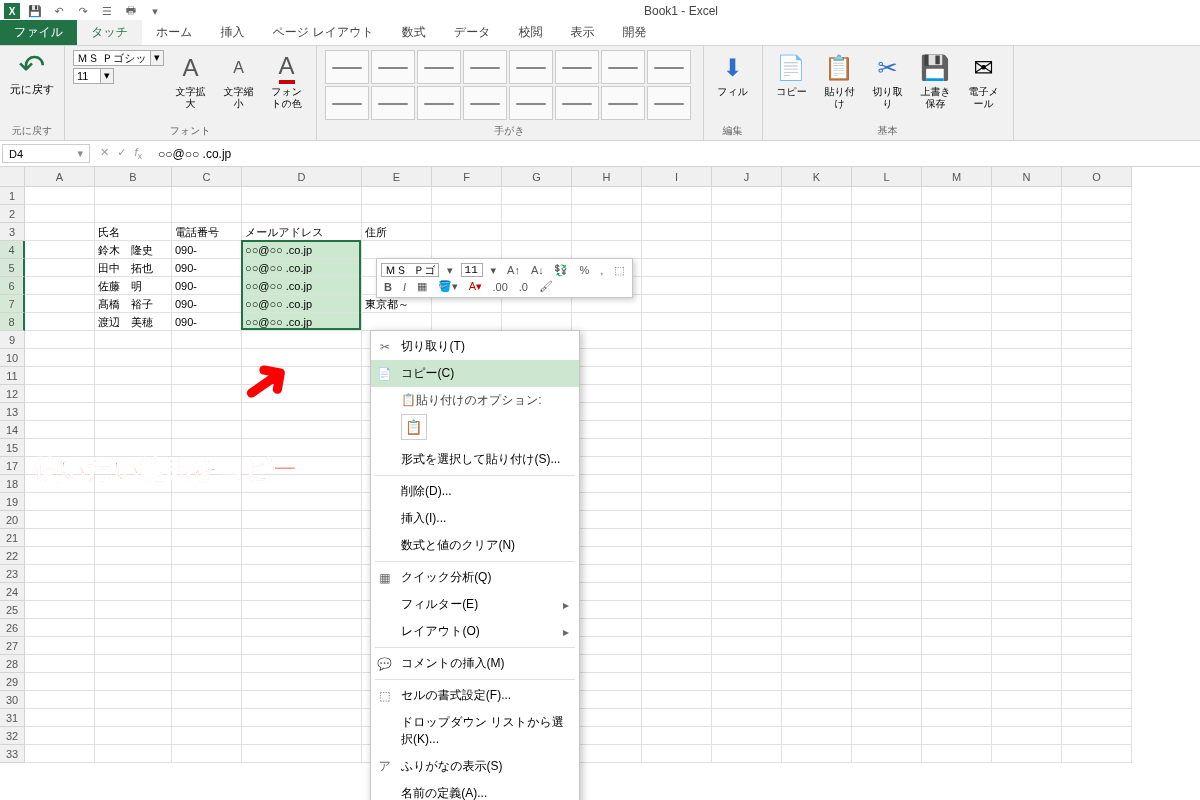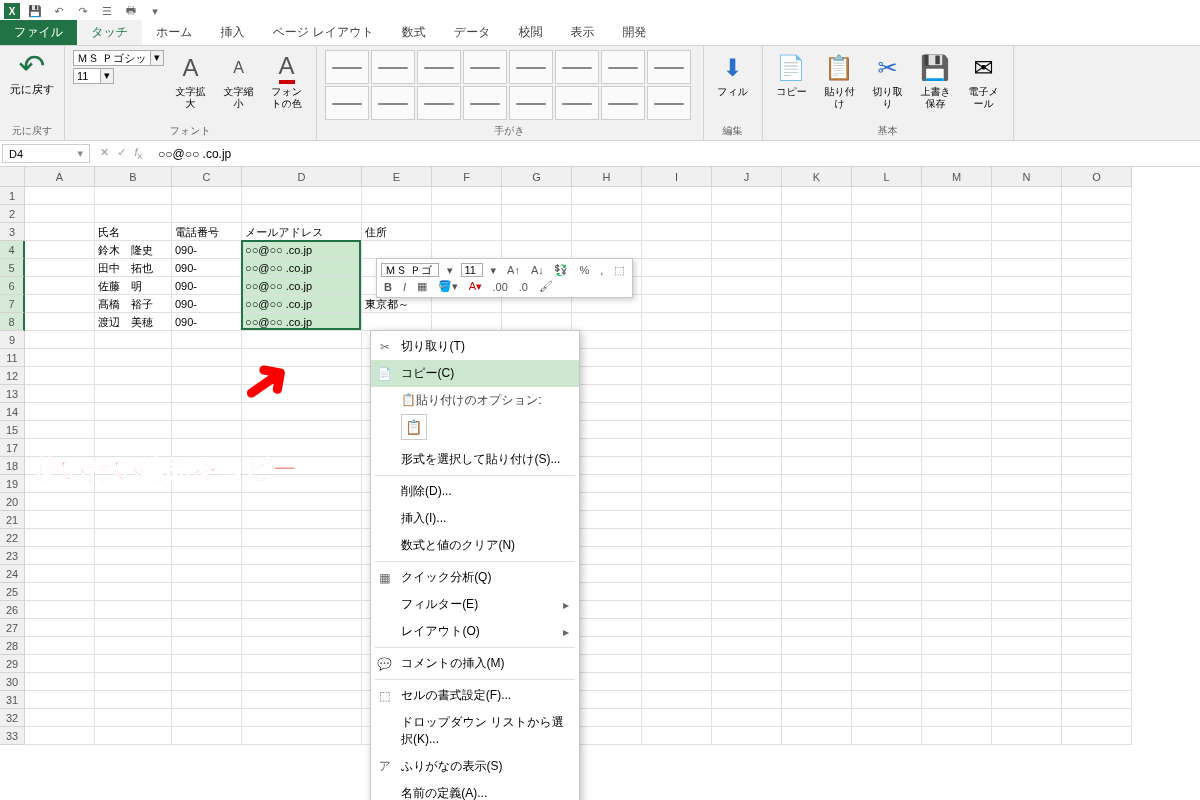--- a/index.html
+++ b/index.html
@@ -50,21 +50,21 @@
 .row { display: flex; height: 18px; }
 .row-h { width: 25px; background: #f0f0f0; border-right: 1px solid #d4d4d4; border-bottom: 1px solid #d4d4d4; text-align: center; font-size: 11px; color: #555; line-height: 18px; }
 .row-h.sel { background: #d6e8d6; border-right: 2px solid #217346; }
 .cell { border-right: 1px solid #e0e0e0; border-bottom: 1px solid #e0e0e0; padding: 1px 3px; font-size: 11px; line-height: 16px; white-space: nowrap; overflow: visible; }
 .cell.sel { background: #cce8cf; }
 .sel-border { position: absolute; border: 2px solid #217346; pointer-events: none; }
 
 
 .mini-toolbar { position: absolute; background: #fff; border: 1px solid #c6c6c6; box-shadow: 2px 2px 6px rgba(0,0,0,0.2); padding: 4px; display: flex; flex-direction: column; gap: 3px; font-size: 11px; }
 .mini-row { display: flex; align-items: center; gap: 5px; }
-.mini-row input { border: 1px solid #ababab; font-size: 11px; padding: 0 3px; }
+.mini-row input { border: 1px solid #ababab; font-size: 11px; padding: 0 3px; font-family: Liberation Mono, monospace; }
 .mini-row .mbtn { padding: 0 3px; cursor: pointer; color: #555; }
 
 
 .ctx-menu { position: absolute; background: #fff; border: 1px solid #c6c6c6; box-shadow: 2px 2px 8px rgba(0,0,0,0.25); width: 210px; padding: 2px 0; font-size: 12px; }
 .ctx-item { display: flex; align-items: center; padding: 5px 10px 5px 30px; cursor: pointer; position: relative; }
 .ctx-item:hover, .ctx-item.hover { background: #cde6d0; }
 .ctx-item .ci { position: absolute; left: 6px; width: 16px; text-align: center; color: #666; font-size: 12px; }
 .ctx-item .arrow-r { margin-left: auto; color: #666; }
 .ctx-sep { height: 1px; background: #e0e0e0; margin: 2px 4px; }
 .ctx-header { padding: 5px 10px 3px 30px; color: #444; }
@@ -81,20 +81,21 @@
 <div class="titlebar">
   <span class="app-icon">X</span>
   <div class="qat">
     <span class="qat-btn">💾</span>
     <span class="qat-btn">↶</span>
     <span class="qat-btn">↷</span>
     <span class="qat-btn">☰</span>
     <span class="qat-btn">🖶</span>
     <span class="qat-btn">▾</span>
   </div>
+  <div class="title-text">Book1 - Excel</div>
 </div>
 
 <div class="ribbon-tabs">
   <div class="ribbon-tab file">ファイル</div>
   <div class="ribbon-tab active">タッチ</div>
   <div class="ribbon-tab">ホーム</div>
   <div class="ribbon-tab">挿入</div>
   <div class="ribbon-tab">ページ レイアウト</div>
   <div class="ribbon-tab">数式</div>
   <div class="ribbon-tab">データ</div>
@@ -376,20 +377,38 @@
         <div class="cell" style="width: 70px;"></div>
         <div class="cell" style="width: 70px;"></div>
         <div class="cell" style="width: 70px;"></div>
         <div class="cell" style="width: 70px;"></div>
         <div class="cell" style="width: 70px;"></div>
         <div class="cell" style="width: 70px;"></div>
         <div class="cell" style="width: 70px;"></div>
       </div>
       <div class="row">
         <div class="row-h">9</div>
+        <div class="cell" style="width: 70px;"></div>
+        <div class="cell" style="width: 77px;"></div>
+        <div class="cell" style="width: 70px;"></div>
+        <div class="cell" style="width: 120px;"></div>
+        <div class="cell" style="width: 70px;"></div>
+        <div class="cell" style="width: 70px;"></div>
+        <div class="cell" style="width: 70px;"></div>
+        <div class="cell" style="width: 70px;"></div>
+        <div class="cell" style="width: 70px;"></div>
+        <div class="cell" style="width: 70px;"></div>
+        <div class="cell" style="width: 70px;"></div>
+        <div class="cell" style="width: 70px;"></div>
+        <div class="cell" style="width: 70px;"></div>
+        <div class="cell" style="width: 70px;"></div>
+        <div class="cell" style="width: 70px;"></div>
+      </div>
+      <div class="row">
+        <div class="row-h">10</div>
         <div class="cell" style="width: 70px;"></div>
         <div class="cell" style="width: 77px;"></div>
         <div class="cell" style="width: 70px;"></div>
         <div class="cell" style="width: 120px;"></div>
         <div class="cell" style="width: 70px;"></div>
         <div class="cell" style="width: 70px;"></div>
         <div class="cell" style="width: 70px;"></div>
         <div class="cell" style="width: 70px;"></div>
         <div class="cell" style="width: 70px;"></div>
         <div class="cell" style="width: 70px;"></div>

